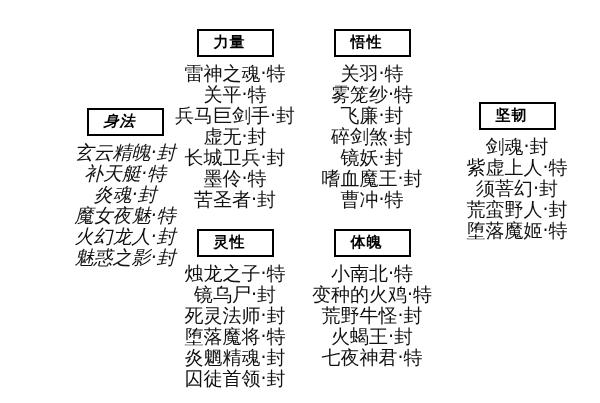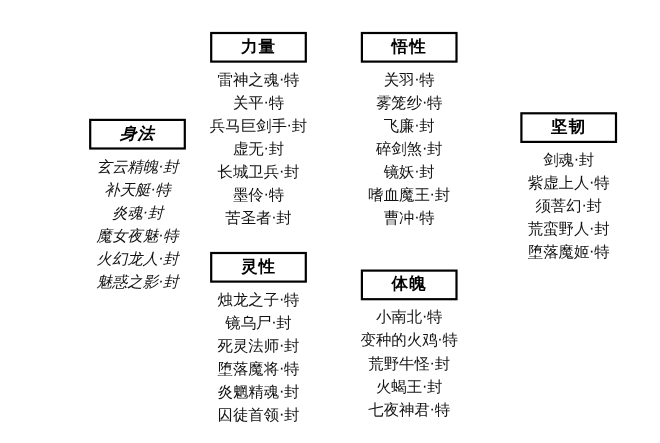--- a/index.html
+++ b/index.html
@@ -30,52 +30,52 @@
     flex-direction: column;
     align-items: center;
   }
 
   .group-title {
     border: 2px solid #000000;
     background: #ffffff;
     font-size: 15px;
     font-weight: bold;
     line-height: 1;
-    padding: 4px 26px 5px 26px;
+    padding: 4px 26px 5px 15px;
     letter-spacing: 1px;
     text-align: center;
     white-space: nowrap;
     box-sizing: border-box;
   }
 
   .group-list {
     margin: 0;
     padding: 0;
     list-style: none;
     display: flex;
     flex-direction: column;
     align-items: center;
     margin-top: 6px;
   }
 
   .group-item {
-    font-size: 14px;
+    font-size: 19px;
     line-height: 21px;
     white-space: nowrap;
     text-align: center;
     color: #111111;
   }
 
   
   #group-0 { left: 56px;  top: 108px; width: 138px; font-style: italic; }
   #group-1 { left: 188px; top: 29px;  width: 94px;  }
   #group-2 { left: 324px; top: 29px;  width: 96px;  }
   #group-3 { left: 452px; top: 102px; width: 130px; }
   #group-4 { left: 188px; top: 229px; width: 94px;  }
-  #group-5 { left: 324px; top: 229px; width: 96px; margin-top: 16px;  }
+  #group-5 { left: 324px; top: 229px; width: 96px;  }
 </style>
 </head>
 <body>
 
 <div class="board">
 
   <div class="group" id="group-0">
     <div class="group-title">身法</div>
     <ul class="group-list">
       <li class="group-item">玄云精魄·封</li>

